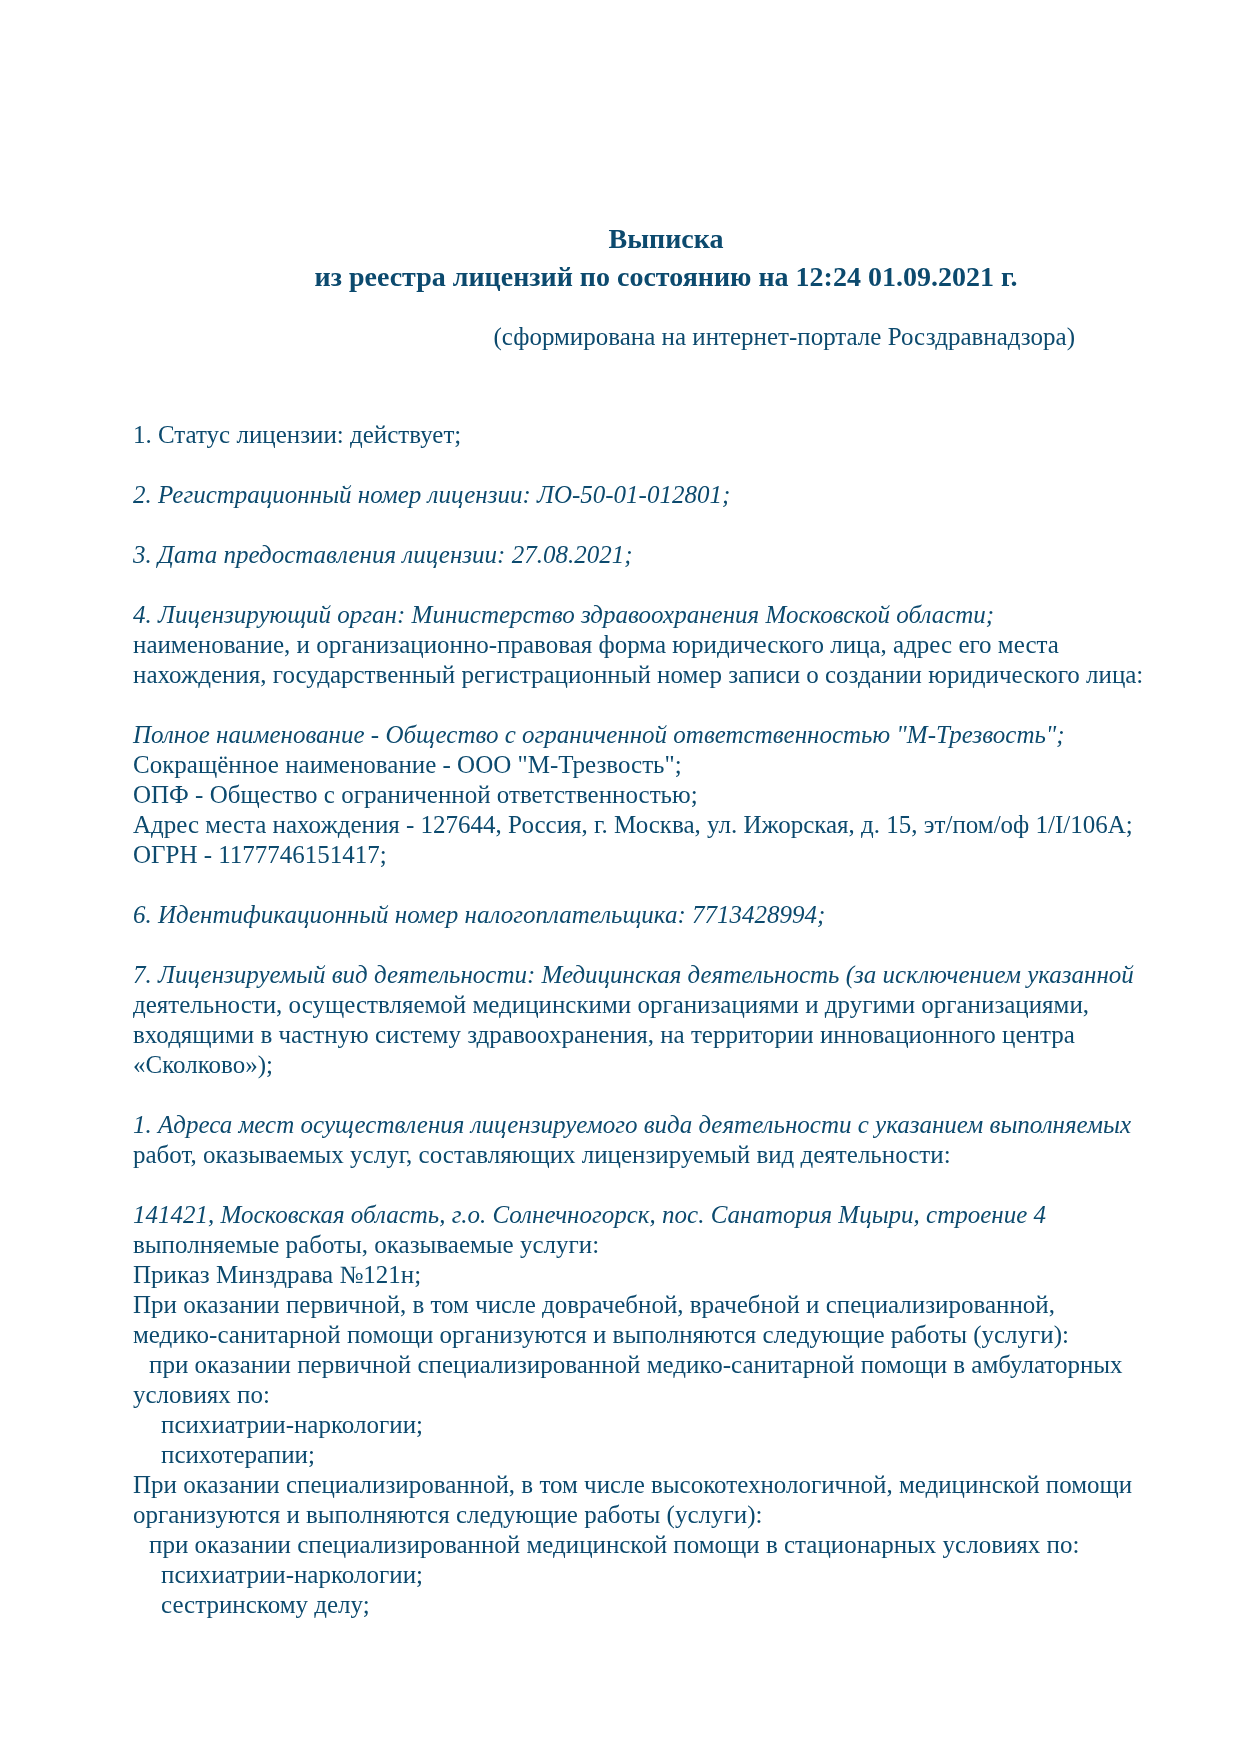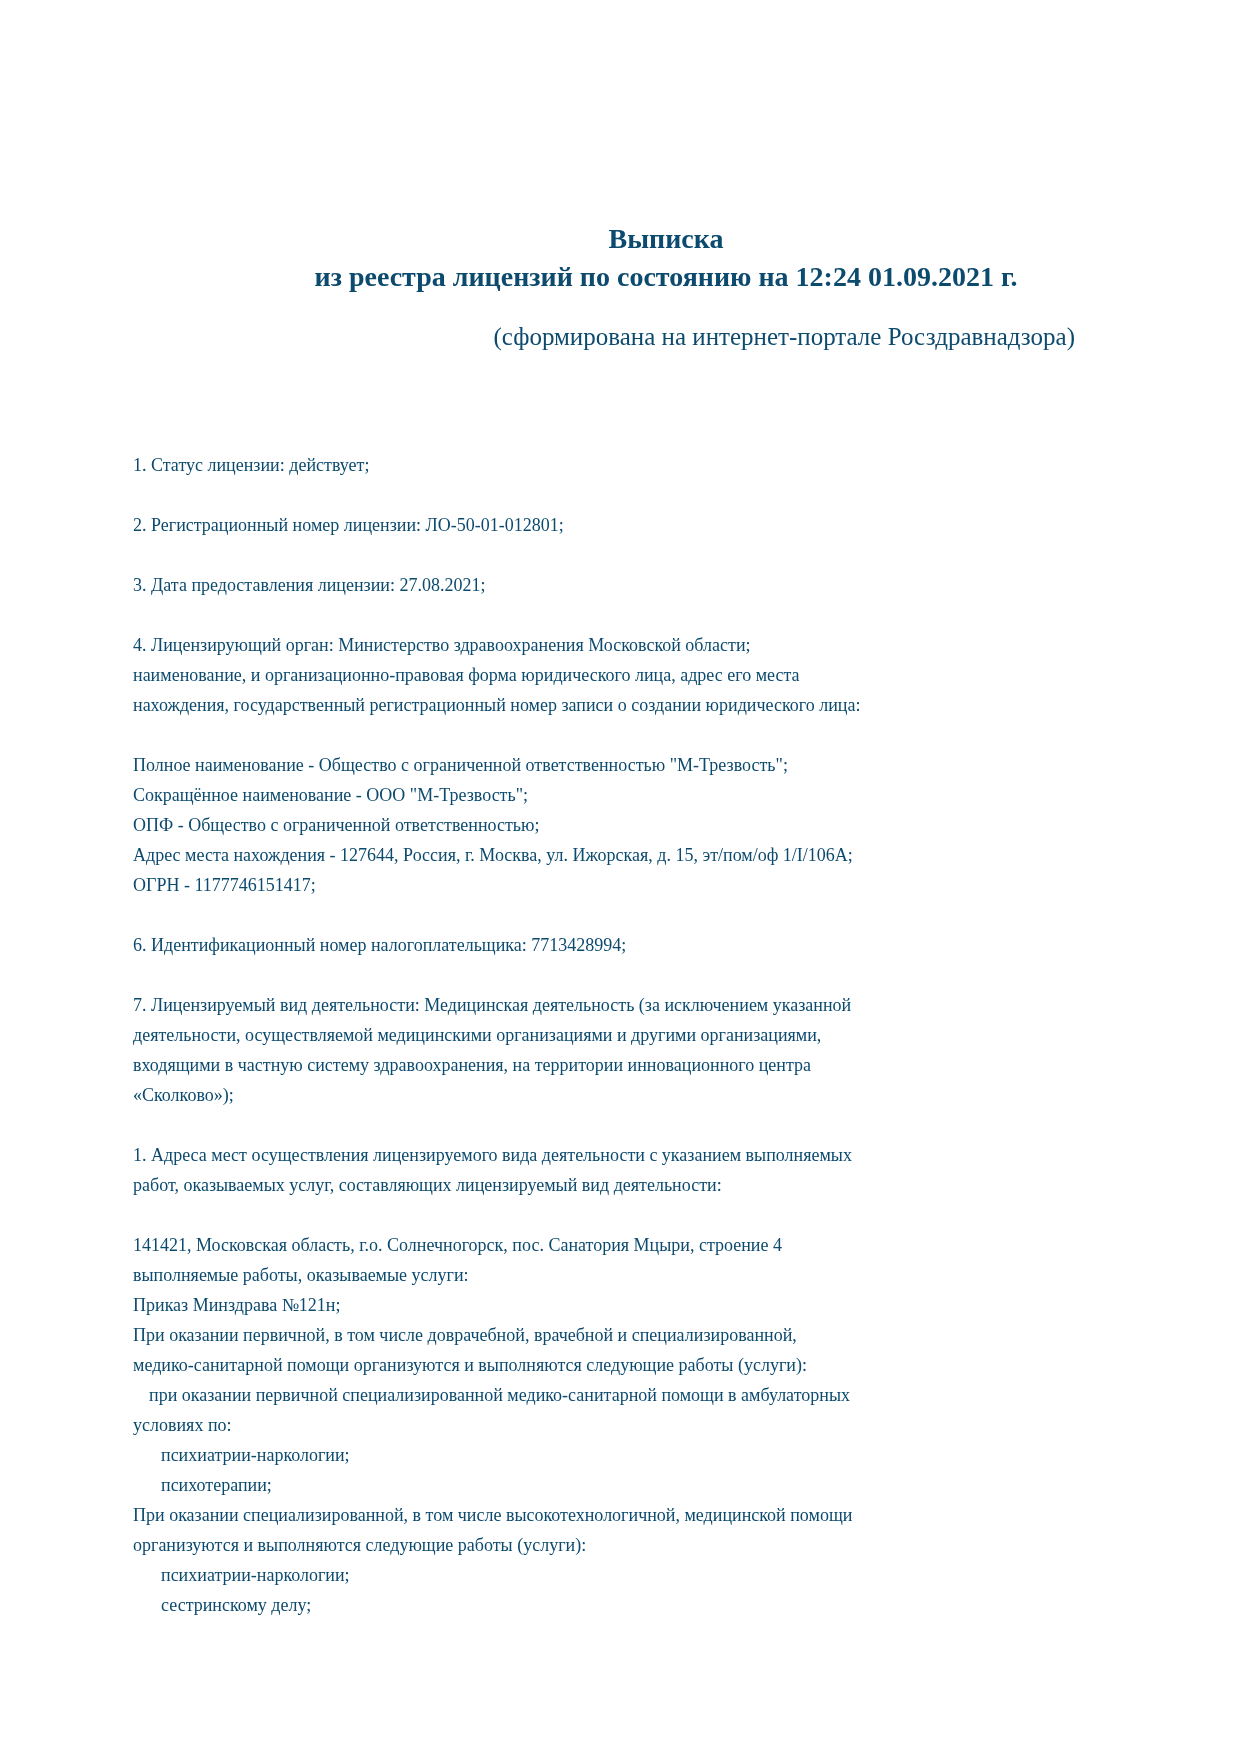--- a/index.html
+++ b/index.html
@@ -29,29 +29,29 @@
   }
   .doc-subtitle {
     margin-top: 29px;
     padding-right: 38px;
     text-align: right;
     font-size: 25px;
     line-height: 24px;
     white-space: nowrap;
   }
   .body-lines {
-    margin-top: 101px;
-    font-size: 18px;
+    margin-top: 71px;
+    font-size: 25px;
   }
   .ln {
     line-height: 30px;
     min-height: 30px;
     white-space: nowrap;
   }
-  .gap { margin-top: 30px; }
+  .gap { margin-top: 30px; font-style: italic; }
   .ind1 { padding-left: 16px; }
   .ind2 { padding-left: 28px; }
 </style>
 </head>
 <body>
 
 <div class="page">
   <div class="content">
     <div class="doc-title">
       <div>Выписка</div>
@@ -81,17 +81,18 @@
         <div class="ln">выполняемые работы, оказываемые услуги:</div>
         <div class="ln">Приказ Минздрава №121н;</div>
         <div class="ln">При оказании первичной, в том числе доврачебной, врачебной и специализированной,</div>
         <div class="ln">медико-санитарной помощи организуются и выполняются следующие работы (услуги):</div>
         <div class="ln ind1">при оказании первичной специализированной медико-санитарной помощи в амбулаторных</div>
         <div class="ln">условиях по:</div>
         <div class="ln ind2">психиатрии-наркологии;</div>
         <div class="ln ind2">психотерапии;</div>
         <div class="ln">При оказании специализированной, в том числе высокотехнологичной, медицинской помощи</div>
         <div class="ln">организуются и выполняются следующие работы (услуги):</div>
+        <div class="ln ind1">при оказании специализированной медицинской помощи в стационарных условиях по:</div>
         <div class="ln ind2">психиатрии-наркологии;</div>
         <div class="ln ind2">сестринскому делу;</div>
       </div>
   </div>
 </div>
 
 </body></html>

